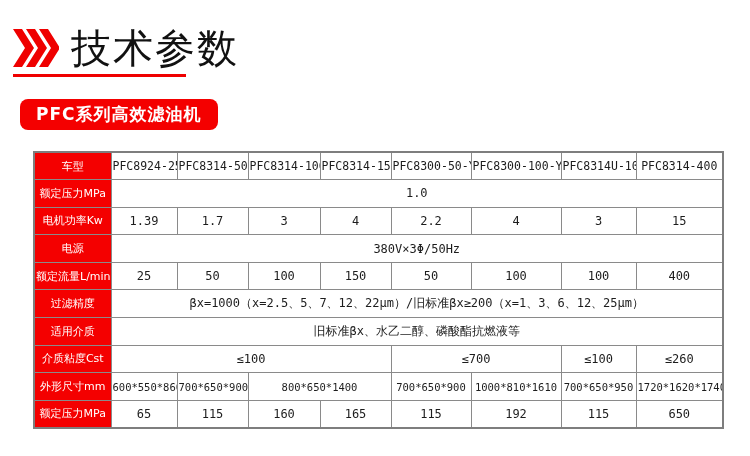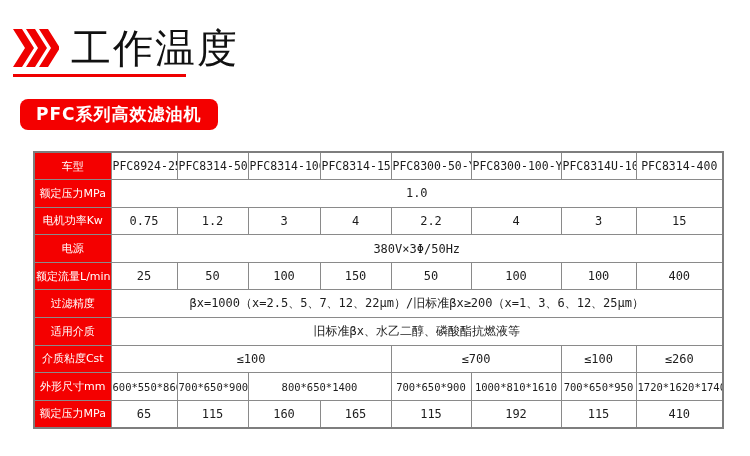--- a/index.html
+++ b/index.html
@@ -45,21 +45,21 @@
 <body>
 
 <div class="page">
 
   <div class="title-row">
     <svg class="chevrons" viewBox="0 0 46 38">
       <polygon points="0,0 9,0 21,19 9,38 0,38 12,19" fill="#ef0000"></polygon>
       <polygon points="13,0 22,0 34,19 22,38 13,38 25,19" fill="#ef0000"></polygon>
       <polygon points="26,0 35,0 47,19 35,38 26,38 38,19" fill="#ef0000"></polygon>
     </svg>
-    <div class="page-title">工作温度</div>
+    <div class="page-title">技术参数</div>
   </div>
   <div class="title-underline"></div>
 
   <div class="series-badge">PFC系列高效滤油机</div>
 
   <table class="spec">
     <colgroup>
       <col style="width:77px">
         <col style="width:66px">
         <col style="width:71px">
@@ -84,22 +84,22 @@
       <td class="val">PFC8314-400</td>
     </tr>
 
     <tr>
       <th class="rlabel">额定压力MPa</th>
       <td class="val" colspan="8">1.0</td>
     </tr>
 
     <tr>
       <th class="rlabel">电机功率Kw</th>
-      <td class="val">0.75</td>
-      <td class="val">1.2</td>
+      <td class="val">1.39</td>
+      <td class="val">1.7</td>
       <td class="val">3</td>
       <td class="val">4</td>
       <td class="val">2.2</td>
       <td class="val">4</td>
       <td class="val">3</td>
       <td class="val">15</td>
     </tr>
 
     <tr>
       <th class="rlabel">电源</th>
@@ -150,17 +150,17 @@
 
     <tr>
       <th class="rlabel">额定压力MPa</th>
       <td class="val">65</td>
       <td class="val">115</td>
       <td class="val">160</td>
       <td class="val">165</td>
       <td class="val">115</td>
       <td class="val">192</td>
       <td class="val">115</td>
-      <td class="val">410</td>
+      <td class="val">650</td>
     </tr>
   </tbody>
     </table>
 </div>
 
 </body></html>

